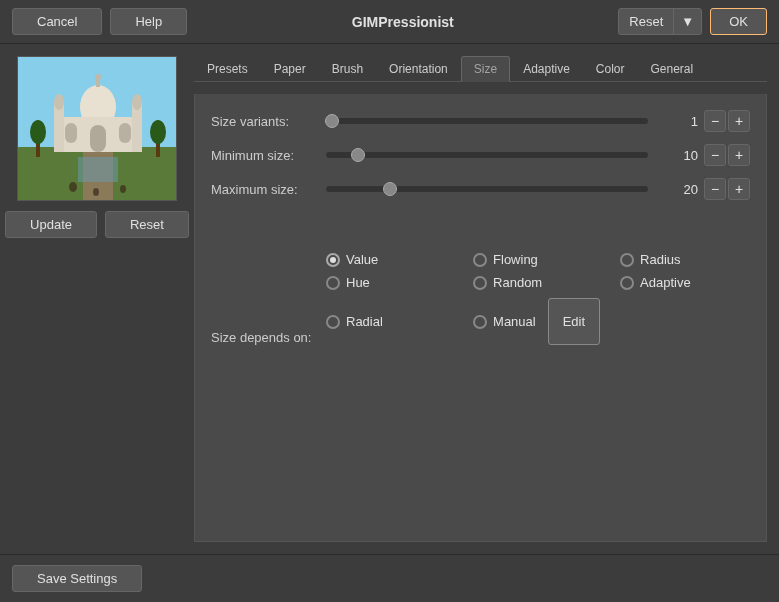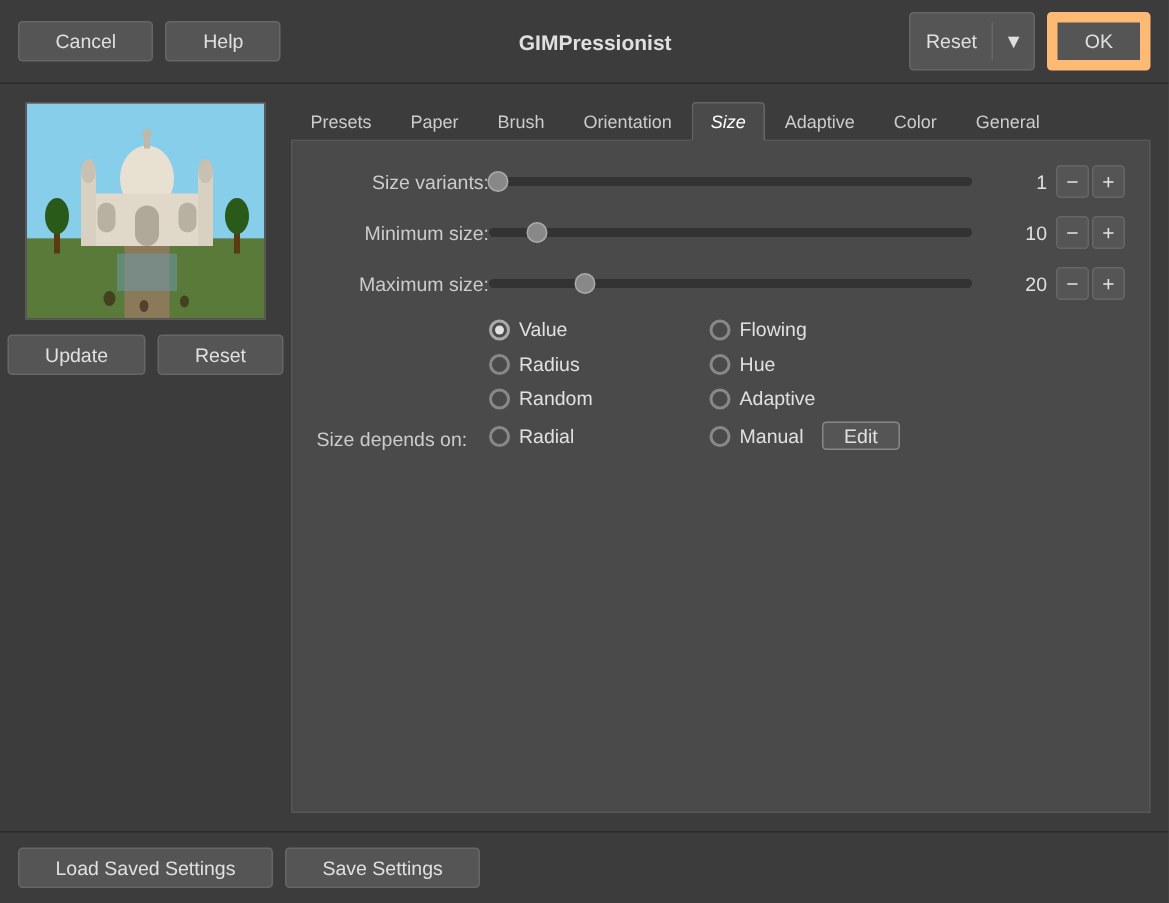--- a/index.html
+++ b/index.html
@@ -31,21 +31,21 @@
       background: #555;
       border: 1px solid #666;
       color: #e0e0e0;
       padding: 5px 24px;
       border-radius: 3px;
       cursor: pointer;
       font-size: 13px;
     }
     .btn-ok {
       background: #555;
-      border: 7px solid #fdba74;
+      border: 1px solid #fdba74;
       color: #e0e0e0;
       padding: 5px 18px;
       border-radius: 3px;
       cursor: pointer;
       font-size: 13px;
     }
     .btn-reset-dropdown {
       display: flex;
       align-items: center;
       background: #555;
@@ -96,39 +96,38 @@
     .right-panel {
       flex: 1;
       display: flex;
       flex-direction: column;
     }
 
     
     .tabs {
       display: flex;
       border-bottom: 1px solid #555;
-      margin-bottom: 0;
+      margin-bottom: 12px;
     }
     .tab {
       padding: 5px 12px;
       cursor: pointer;
       border: 1px solid transparent;
       border-bottom: none;
       border-radius: 3px 3px 0 0;
       color: #ccc;
       background: transparent;
       font-size: 12px;
     }
     .tab.active {
       background: #4a4a4a;
       border: 1px solid #666;
       border-bottom: 1px solid #4a4a4a;
-      color: #ffffff;
+      color: #a3a3a3;
       margin-bottom: -1px;
-      font-style: italic;
     }
 
     
     .tab-content {
       background: #4a4a4a;
       border: 1px solid #555;
       border-top: none;
       flex: 1;
       padding: 16px;
     }
@@ -137,21 +136,20 @@
     .slider-row {
       display: flex;
       align-items: center;
       margin-bottom: 12px;
     }
     .slider-label {
       width: 115px;
       color: #ccc;
       font-size: 13px;
       flex-shrink: 0;
-      text-align: right;
     }
     .slider-track {
       flex: 1;
       height: 6px;
       background: #333;
       border-radius: 3px;
       position: relative;
       cursor: pointer;
       margin-right: 10px;
     }
@@ -197,22 +195,23 @@
     }
     .depends-label {
       width: 115px;
       color: #ccc;
       font-size: 13px;
       flex-shrink: 0;
       padding-top: 2px;
     }
     .radio-grid {
       display: grid;
-      grid-template-columns: 1fr 1fr;
+      grid-template-columns: 1fr 1fr 1fr;
       gap: 8px 20px;
+      margin-top: 40px;
     }
     .radio-item {
       display: flex;
       align-items: center;
       gap: 6px;
       cursor: pointer;
     }
     .radio-btn {
       width: 14px;
       height: 14px;
@@ -237,21 +236,21 @@
       transform: translate(-50%, -50%);
     }
     .radio-label {
       color: #e0e0e0;
       font-size: 13px;
     }
     .edit-btn {
       background: #555;
       border: 1px solid #888;
       color: #e0e0e0;
-      padding: 1px 14px;
+      padding: 15px 14px;
       border-radius: 3px;
       cursor: pointer;
       font-size: 13px;
       margin-left: 6px;
       align-self: flex-end;
     }
 
     
     .bottom-bar {
       display: flex;
@@ -418,15 +417,14 @@
               <button class="edit-btn">Edit</button>
             </div>
           </div>
         </div>
       </div>
     </div>
   </div>
 </div>
 
 <div class="bottom-bar">
-  <button class="btn">Load Saved Settings</button>
   <button class="btn">Save Settings</button>
 </div>
 
 </body></html>

